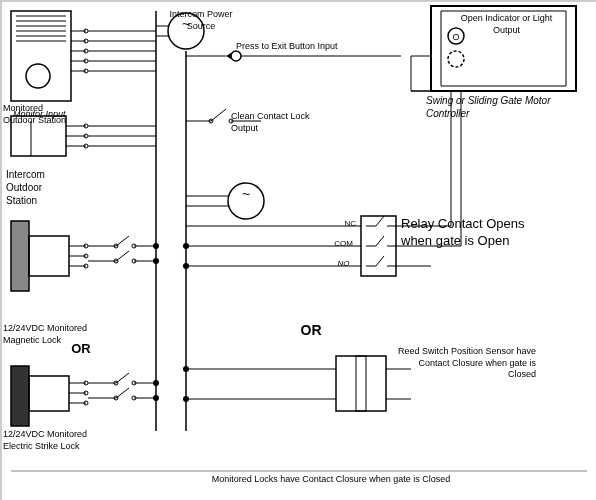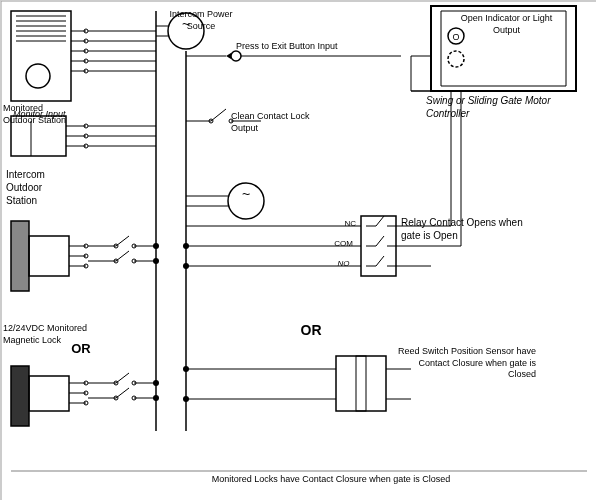--- a/index.html
+++ b/index.html
@@ -238,35 +238,37 @@
 <div class="label" style="left:230px;top:110px;font-size:9px;text-align:left;width:100px;">Clean Contact
 Lock Output</div>
 
 <div class="label" style="left:235px;top:40px;font-size:9px;text-align:left;width:140px;">Press to Exit Button Input</div>
 
 
 <div class="label" style="left:330px;top:218px;font-size:8px;text-align:right;width:25px;">NC</div>
 <div class="label" style="left:330px;top:238px;font-size:8px;text-align:center;width:25px;">COM</div>
 <div class="label" style="left:330px;top:258px;font-size:8px;text-align:center;width:25px;font-style:italic;">NO</div>
 
-<div class="label" style="left:400px;top:215px;font-size:10px;text-align:left;width:130px;">Relay Contact Opens
+<div class="label" style="left:400px;top:215px;font-size:13px;text-align:left;width:130px;">Relay Contact Opens
 when gate is Open</div>
 
 <div class="label" style="left:2px;top:293px;font-size:9px;text-align:left;width:90px;margin-top:29px;">12/24VDC Monitored
 Magnetic Lock</div>
 
 <div class="label" style="left:55px;top:340px;font-size:13px;font-weight:bold;text-align:center;width:50px;">OR</div>
 
 <div class="label" style="left:280px;top:320px;font-size:14px;font-weight:bold;text-align:center;width:60px;">OR</div>
 
 <div class="label" style="left:395px;top:345px;font-size:9px;text-align:right;width:140px;">Reed Switch Position
 Sensor have Contact
 Closure when gate is
 Closed</div>
 
+<div class="label" style="left:2px;top:428px;font-size:9px;text-align:left;width:100px;">12/24VDC Monitored
+Electric Strike Lock</div>
 
 <div class="label" style="left:447px;top:12px;font-size:9px;text-align:center;width:117px;">Open Indicator
 or Light Output</div>
 
 <div class="label" style="left:425px;top:93px;font-size:10px;text-align:left;width:155px;font-style:italic;">Swing or Sliding Gate
 Motor Controller</div>
 
 <div class="label" style="left:170px;top:473px;font-size:9px;text-align:center;width:320px;">Monitored Locks have Contact Closure when gate is Closed</div>
 
 </div>

